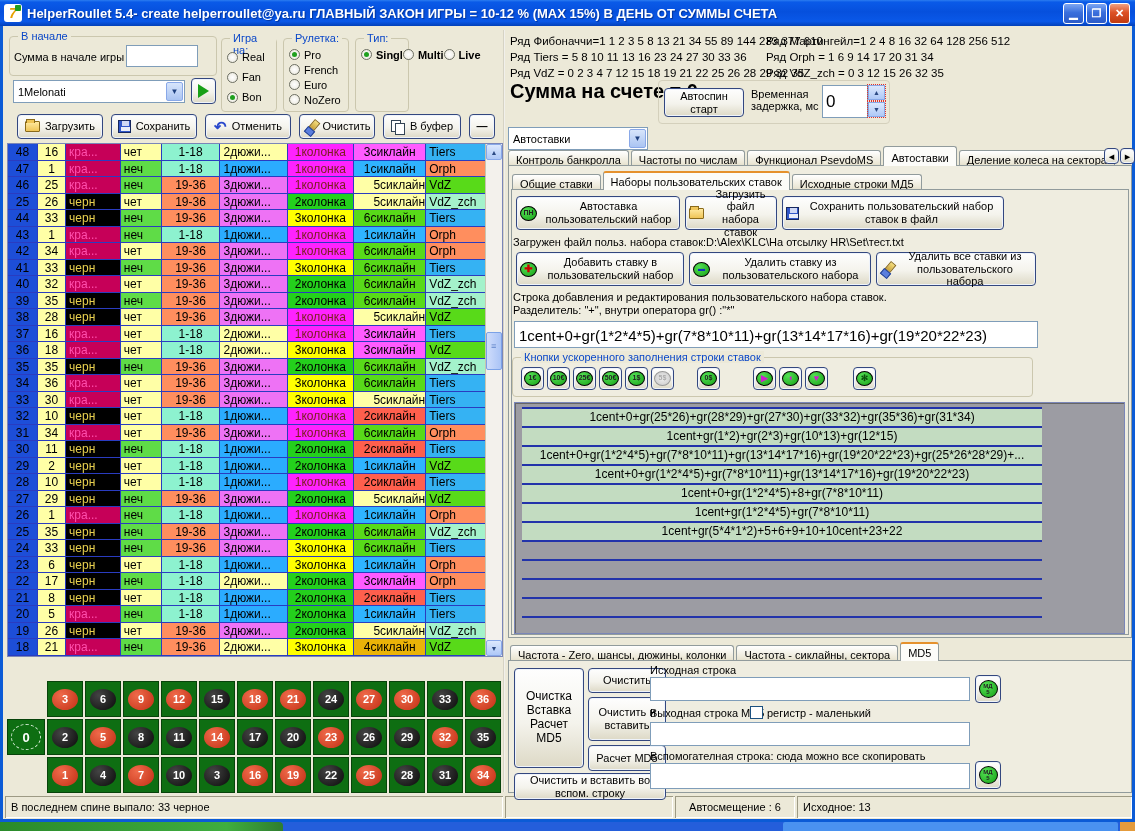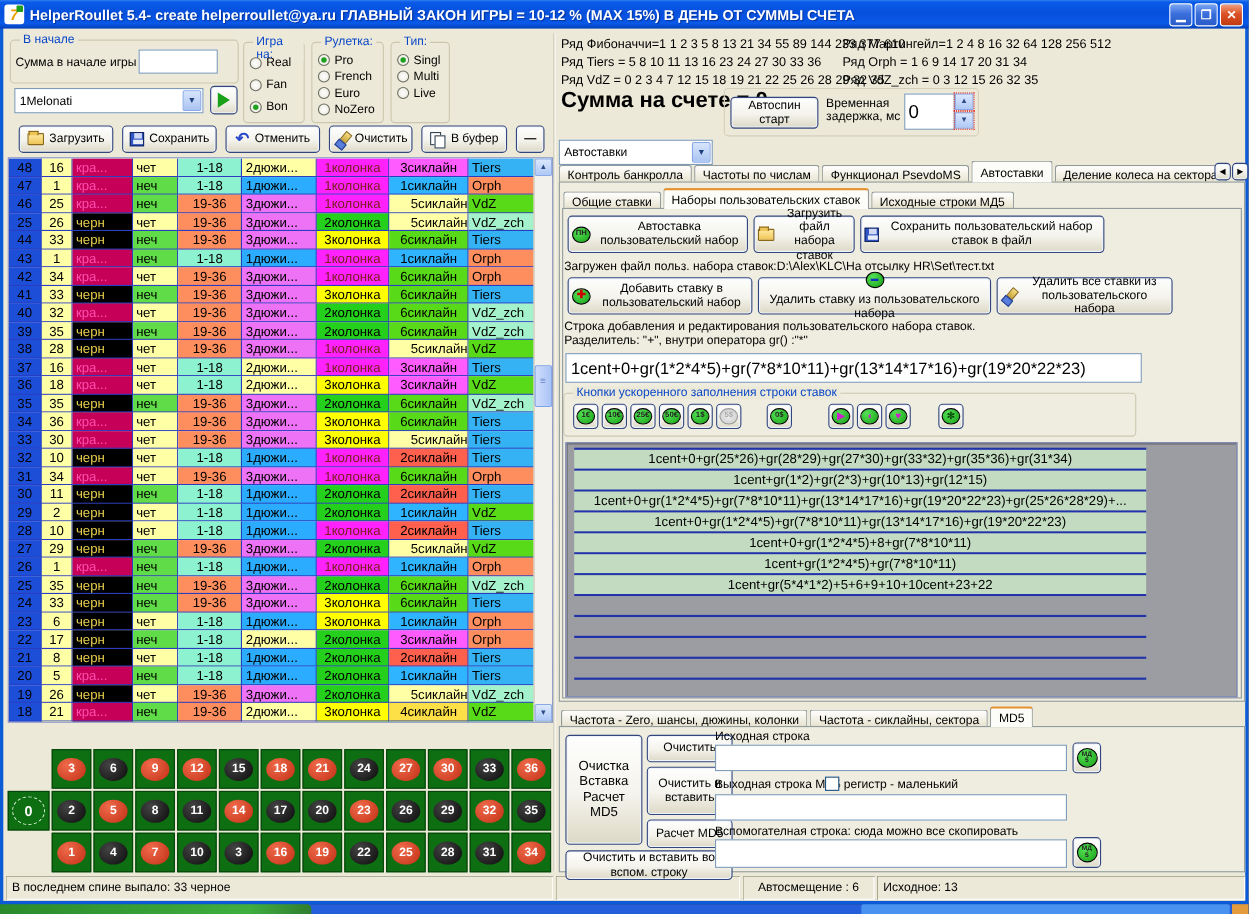--- a/index.html
+++ b/index.html
@@ -91,21 +91,21 @@
   .w0{width:34px; background:#1d4ed8; text-align:center;}
   .w1{width:32px; background:#ffffa6; text-align:center;}
   .w2{width:62px;} .w3{width:46px;} .w4{width:67px; text-align:center;}
   .w5{width:76px;} .w6{width:76px; text-align:center;} .w7{width:82px; text-align:center;} .w8{width:86px;}
   .c-kra{background:#c60058;color:#ff4fae;} .c-blk{background:#000;color:#e7cf4e;}
   .c-chet{background:#ffffa6;} .c-nech{background:#5fdc47;}
   .c-r1{background:#8df2cf;} .c-r2{background:#ff8e5e;}
   .c-d1{background:#2bacff;} .c-d2{background:#ffffa6;} .c-d3{background:#ee72f5;}
   .c-col1{background:#ff22ff;color:#7c2020;} .c-col2{background:#24d01c;} .c-col3{background:#ffff00;}
   .c-s1{background:#2fb4ff;} .c-s2{background:#ff5f4d;} .c-s3{background:#ff5bff;}
-  .c-s4{background:#fde047;} .c-s5{background:#ffffa6;text-align:right;} .c-s6{background:#58da19;}
+  .c-s4{background:#eab308;} .c-s5{background:#ffffa6;text-align:right;} .c-s6{background:#58da19;}
   .c-Tiers{background:#35b2f3;} .c-Orph{background:#ff8e5e;} .c-VdZ{background:#58da19;} .c-VdZzch{background:#a4f2cb;}
 
   
   .t-scroll { position:absolute; right:0; top:0; bottom:0; width:17px; background:#f3f1ec;
               border-left:1px solid #c8c4b0; }
   .sc-btn { position:absolute; left:0; width:16px; height:16px; border:1px solid #88a8e8; border-radius:2px;
             background:linear-gradient(180deg,#dce8fd,#aec8f7); color:#2c4a84; font-size:7px;
             display:flex; align-items:center; justify-content:center; }
   .sc-thumb { position:absolute; left:0; width:16px; border:1px solid #7ba2e7; border-radius:2px;
             background:linear-gradient(90deg,#cfdcfb,#aac4f6); }
@@ -208,21 +208,21 @@
             <span>Euro</span>
           </div>
           <div class="rrow">
             <span class="radio"></span>
             <span>NoZero</span>
           </div>
         </div>
       </div>
       <div class="abs groupbox" style="left: 352px; top: 38px; width: 54px; height: 74px;">
         <div class="gb-label">Тип:</div>
-        <div style="position: absolute; left: 5px; top: 8px; display: flex; flex-direction: column; justify-content: flex-start; height: 60px;">
+        <div style="position: absolute; left: 5px; top: 8px; display: flex; flex-direction: row; justify-content: flex-start; height: 60px; font-weight: bold;">
           <div class="rrow">
             <span class="radio sel"></span>
             <span>Singl</span>
           </div>
           <div class="rrow">
             <span class="radio"></span>
             <span>Multi</span>
           </div>
           <div class="rrow">
             <span class="radio"></span>
@@ -802,21 +802,21 @@
         <span class="ic ic-floppy"></span>
         <span>Сохранить пользовательский набор ставок в файл</span>
       </button>
     </div>
   <div class="abs lbl" style="left:510px;top:236px;">Загружен файл польз. набора ставок:D:\Alex\KLC\На отсылку HR\Set\тест.txt</div>
   <div class="abs" id="pbRow2" style="left: 513px; top: 252px; display: flex; gap: 5px;">
       <button class="xbtn" style="width: 168px; height: 34px; gap: 4px; padding: 0px 3px;">
         <span class="cicon" style="color: rgb(204, 0, 0); font-size: 10px;">✚</span>
         <span>Добавить ставку в пользовательский набор</span>
       </button>
-      <button class="xbtn" style="width: 212px; height: 34px; gap: 4px; padding: 0px 3px; flex-direction: column;">
+      <button class="xbtn" style="width: 182px; height: 34px; gap: 4px; padding: 0px 3px;">
         <span class="cicon" style="color: rgb(17, 51, 187); font-size: 7px;">▬</span>
         <span>Удалить ставку из пользовательского набора</span>
       </button>
       <button class="xbtn" style="width: 160px; height: 34px; gap: 4px; padding: 0px 3px;">
         <span class="ic ic-brush"></span>
         <span>Удалить все ставки из пользовательского набора</span>
       </button>
     </div>
 
   <div class="abs lbl" style="left:510px;top:291px;">Строка добавления и редактирования пользовательского набора ставок.</div>

